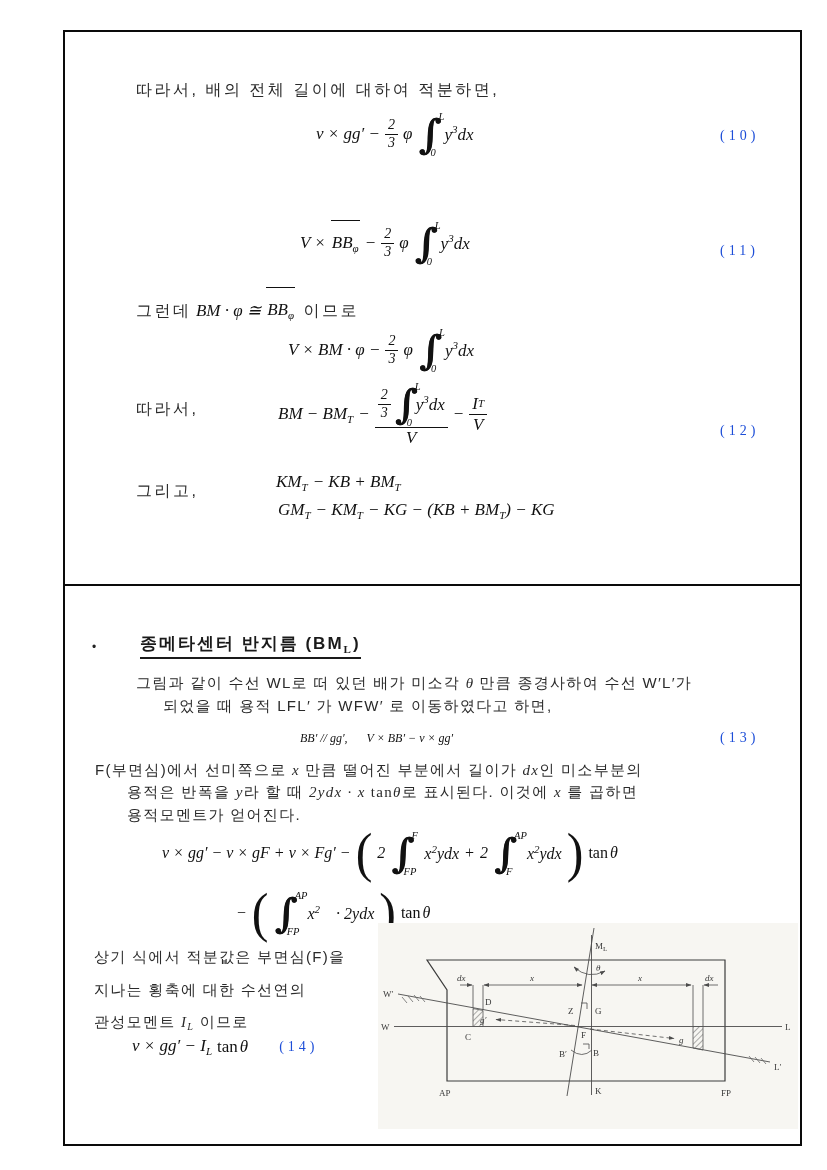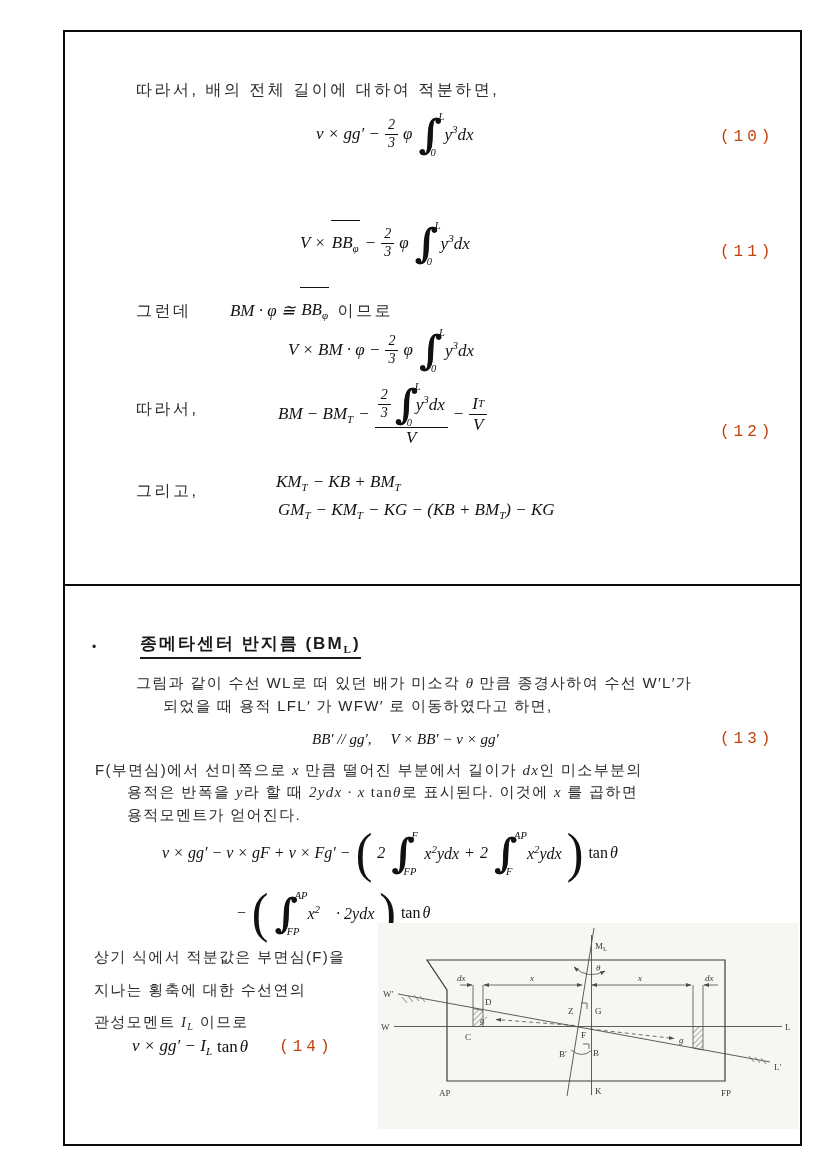--- a/index.html
+++ b/index.html
@@ -28,21 +28,21 @@
   .ig{display:inline-flex;align-items:center;margin:0 1px;}
   .ig .sym{font-family:"DejaVu Serif",serif;font-style:normal;font-size:40px;font-weight:bold;line-height:0.95;
            text-shadow:0.4px 0 0 #111;}
   .ig .lims{display:inline-flex;flex-direction:column;justify-content:space-between;height:44px;
             font-size:10.5px;margin-left:-9px;line-height:1;}
   .ig .lt{transform:translateX(6px);}
   .ig .lb{transform:translateX(-2px) translateY(2px);}
   .ovl{border-top:1.3px solid #111;padding:12px 1px;}
   .bp{font-family:"Liberation Serif",serif;font-style:normal;font-weight:400;font-size:50px;
       display:inline-block;transform:scaleY(1.08);line-height:0;}
-  .lbl{font-family:Liberation Mono, monospace;font-size:16px;letter-spacing:4px;color:#c2410c;font-style:normal;}
+  .lbl{font-family:Liberation Serif, serif;font-size:14px;letter-spacing:4px;color:#1d4ed8;font-style:normal;}
   
   .hd{font-size:17px;font-weight:bold;letter-spacing:2px;color:#1a1a1a;
       border-bottom:2.2px solid #1a1a1a;padding-bottom:2px;}
   .hd .hsub{font-family:"Liberation Serif",serif;font-size:11px;vertical-align:-4px;}
   .bullet{font-size:12px;color:#222;}
   
   .diagram{position:absolute;left:378px;top:923px;width:420px;height:206px;background:#f7f6f2;}
   .dt{font-family:"Liberation Serif",serif;font-size:9px;fill:#3a3a3a;font-style:normal;}
   .dti{font-style:italic;}
   .dts{font-size:7px;}
@@ -92,21 +92,21 @@
           <span class="lt">L</span>
           <span class="lb">0</span>
         </span>
     </span>
     <span><span>y</span><sup>3</sup><span>dx</span></span>
   </div>
   <div class="abs lbl" style="left:720px;top:243px">(11)</div>
 
   <div class="abs" style="left:136px;top:287px">
     <span class="k1">그런데</span>
-    <span class="eq" style="display:inline-flex;margin-left:34px;">
+    <span class="eq" style="display:inline-flex;">
       <span>BM · φ ≅</span>
       <span class="ovl"><span>BB</span><sub>φ</sub></span>
     </span>
     <span class="k1" style="margin-left:4px">이므로</span>
   </div>
 
   <div class="abs eq" style="left:288px;top:328px">
     <span>V × BM · φ −</span>
     <span class="fr fr-sm">
       <span class="nu">2</span>
@@ -169,21 +169,21 @@
   </div>
 
   <div class="abs bullet" style="left:92px;top:640px">•</div>
   <div class="abs hd" style="left:140px;top:632px">
     <span>종메타센터 반지름 (BM</span><span class="hsub">L</span><span>)</span>
   </div>
 
   <div class="abs k2" style="left:136px;top:674px"><span class="k">그림과 같이 수선 WL로 떠 있던 배가 미소각 </span><span class="m">θ </span><span class="k">만큼 종경사하여 수선 W′L′가</span></div>
   <div class="abs k2" style="left:163px;top:697px"><span class="k">되었을 때 용적 LFL′ 가 WFW′ 로 이동하였다고 하면,</span></div>
 
-  <div class="abs eq" style="left:312px;top:731px;font-size:15px">
+  <div class="abs eq" style="left:300px;top:731px;font-size:12px">
     <span>BB′ // gg′,</span>
     <span style="margin-left:14px">V × BB′ − v × gg′</span>
   </div>
   <div class="abs lbl" style="left:720px;top:730px">(13)</div>
 
   <div class="abs k2" style="left:95px;top:761px"><span class="k">F(부면심)에서 선미쪽으로 </span><span class="m">x </span><span class="k">만큼 떨어진 부분에서 길이가 </span><span class="m">dx</span><span class="k">인 미소부분의</span></div>
   <div class="abs k2" style="left:127px;top:783px"><span class="k">용적은 반폭을 </span><span class="m">y</span><span class="k">라 할 때  </span><span class="m">2ydx · x </span><span class="mr">tan</span><span class="m">θ</span><span class="k">로 표시된다. 이것에 </span><span class="m">x</span><span class="k"> 를 곱하면</span></div>
   <div class="abs k2" style="left:127px;top:806px"><span class="k">용적모멘트가 얻어진다.</span></div>
 
   <div class="abs eq" style="left:162px;top:831px;font-size:16px">

